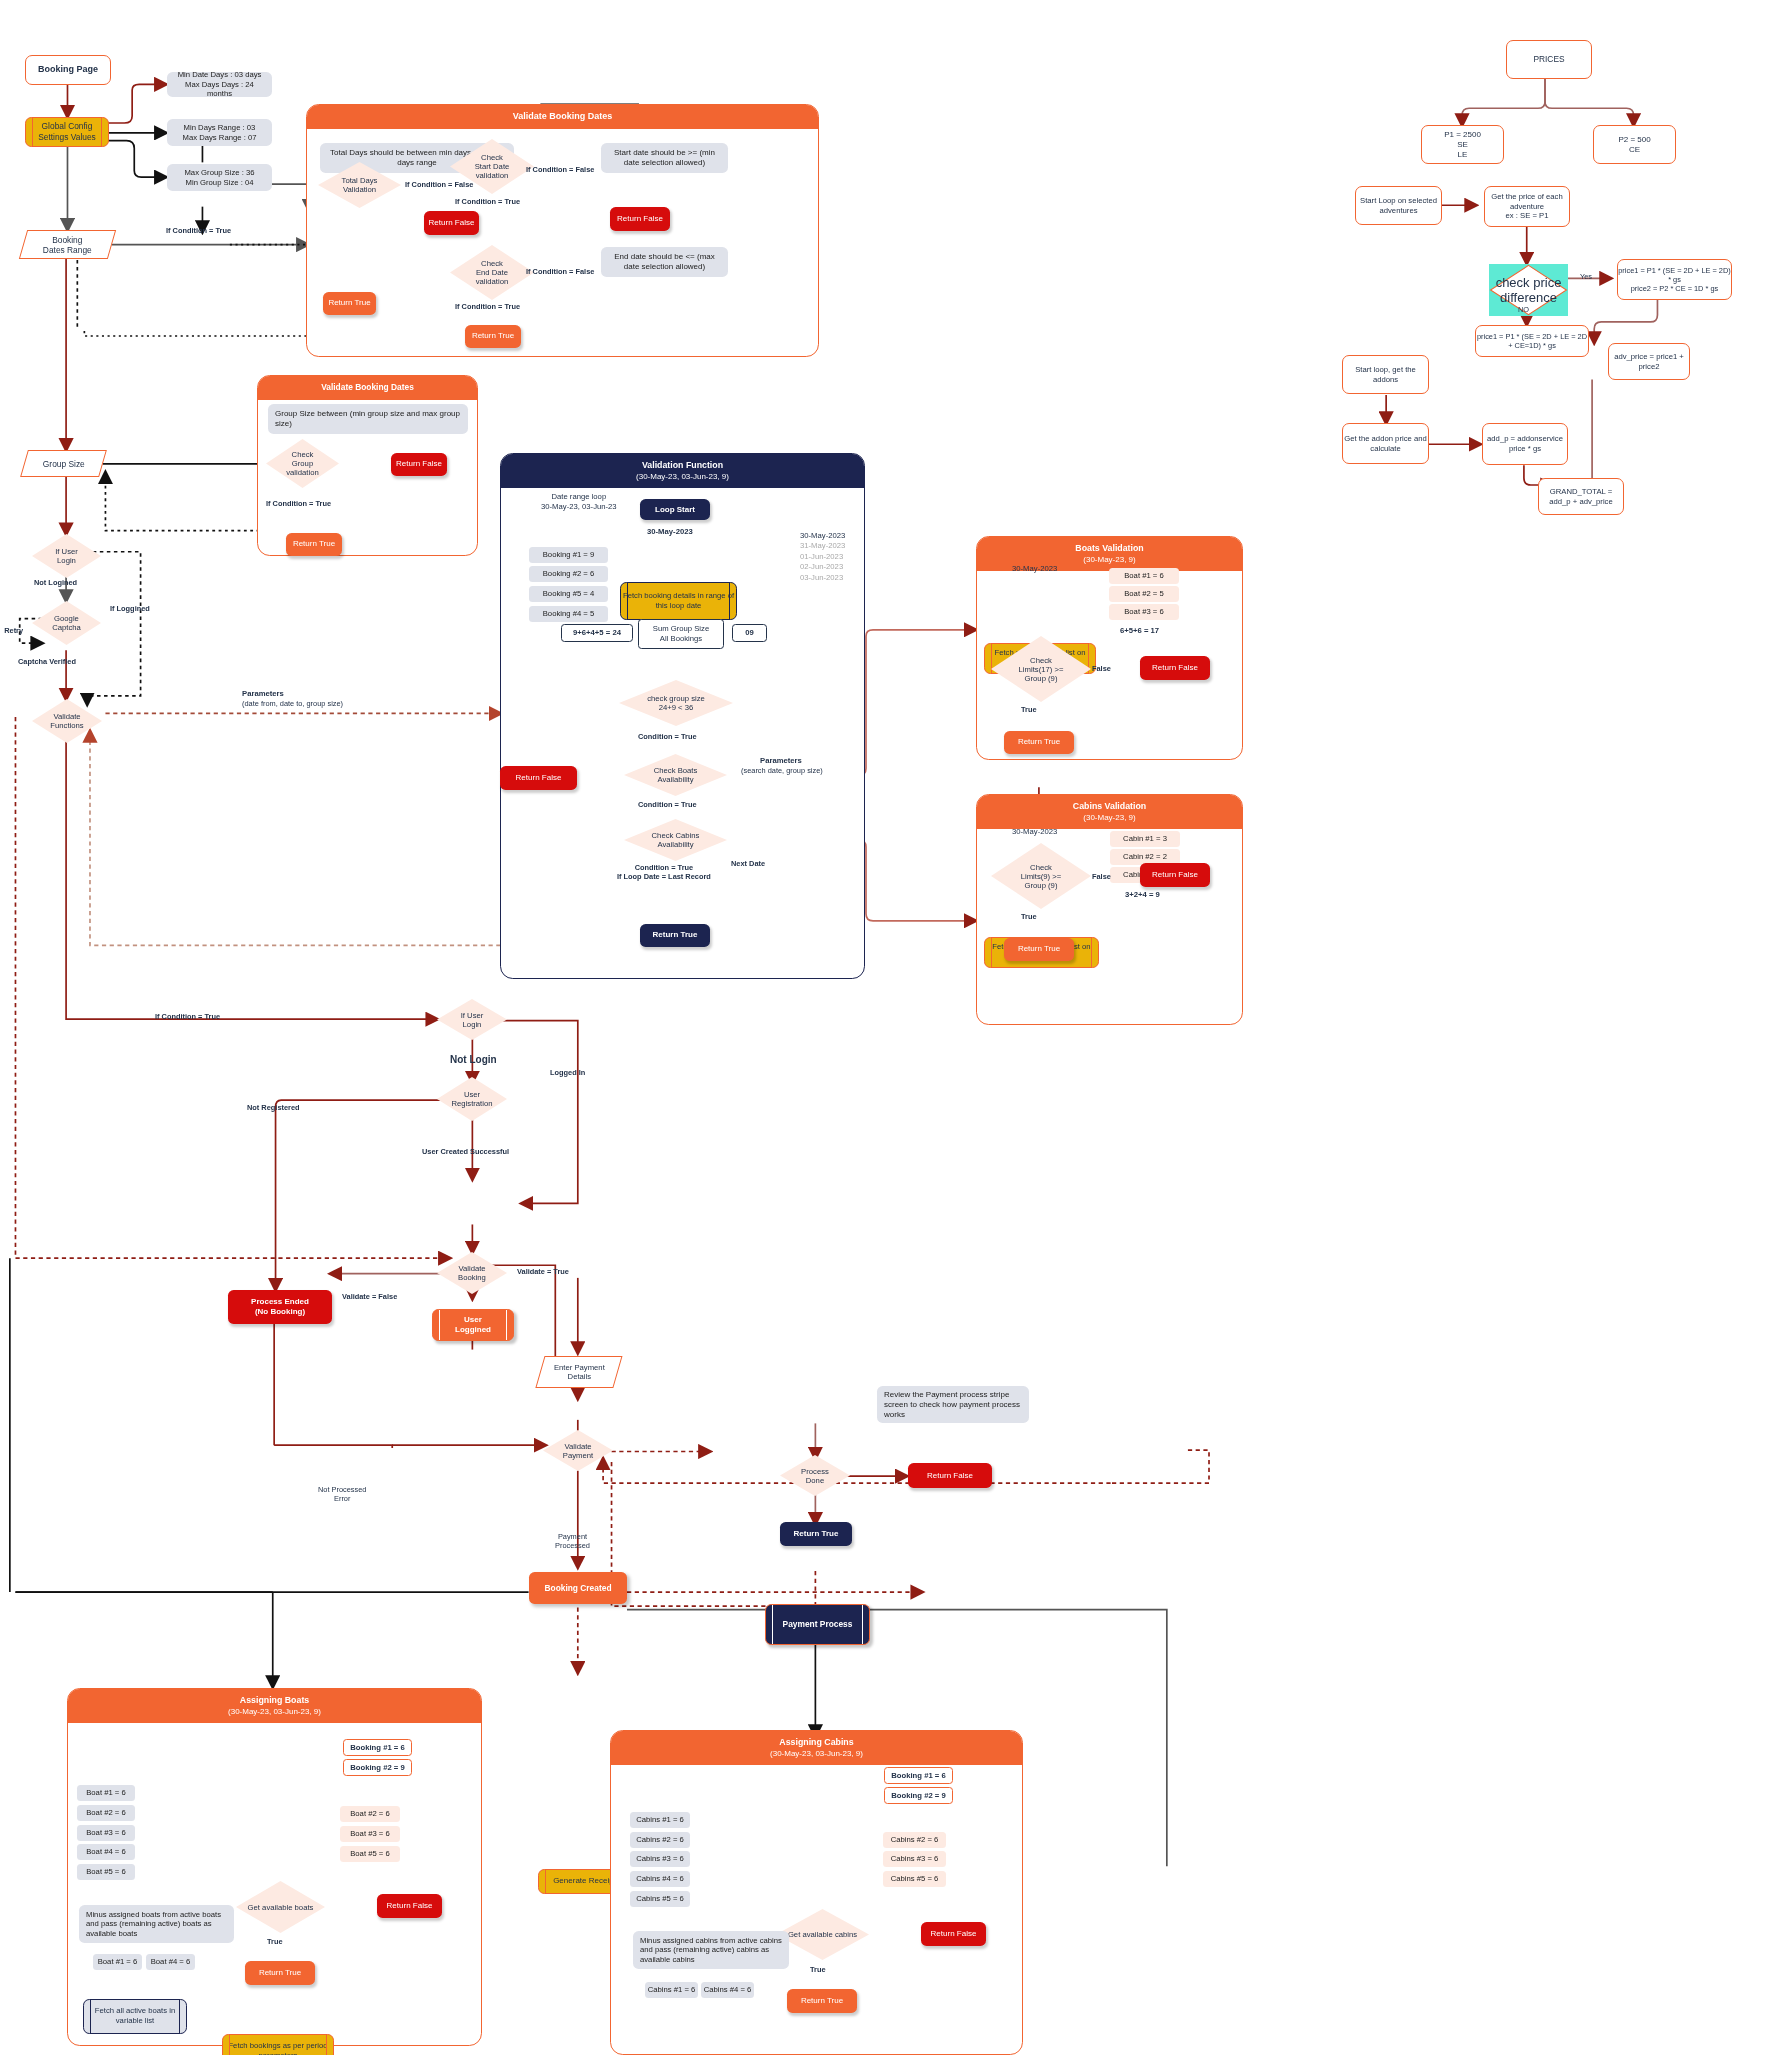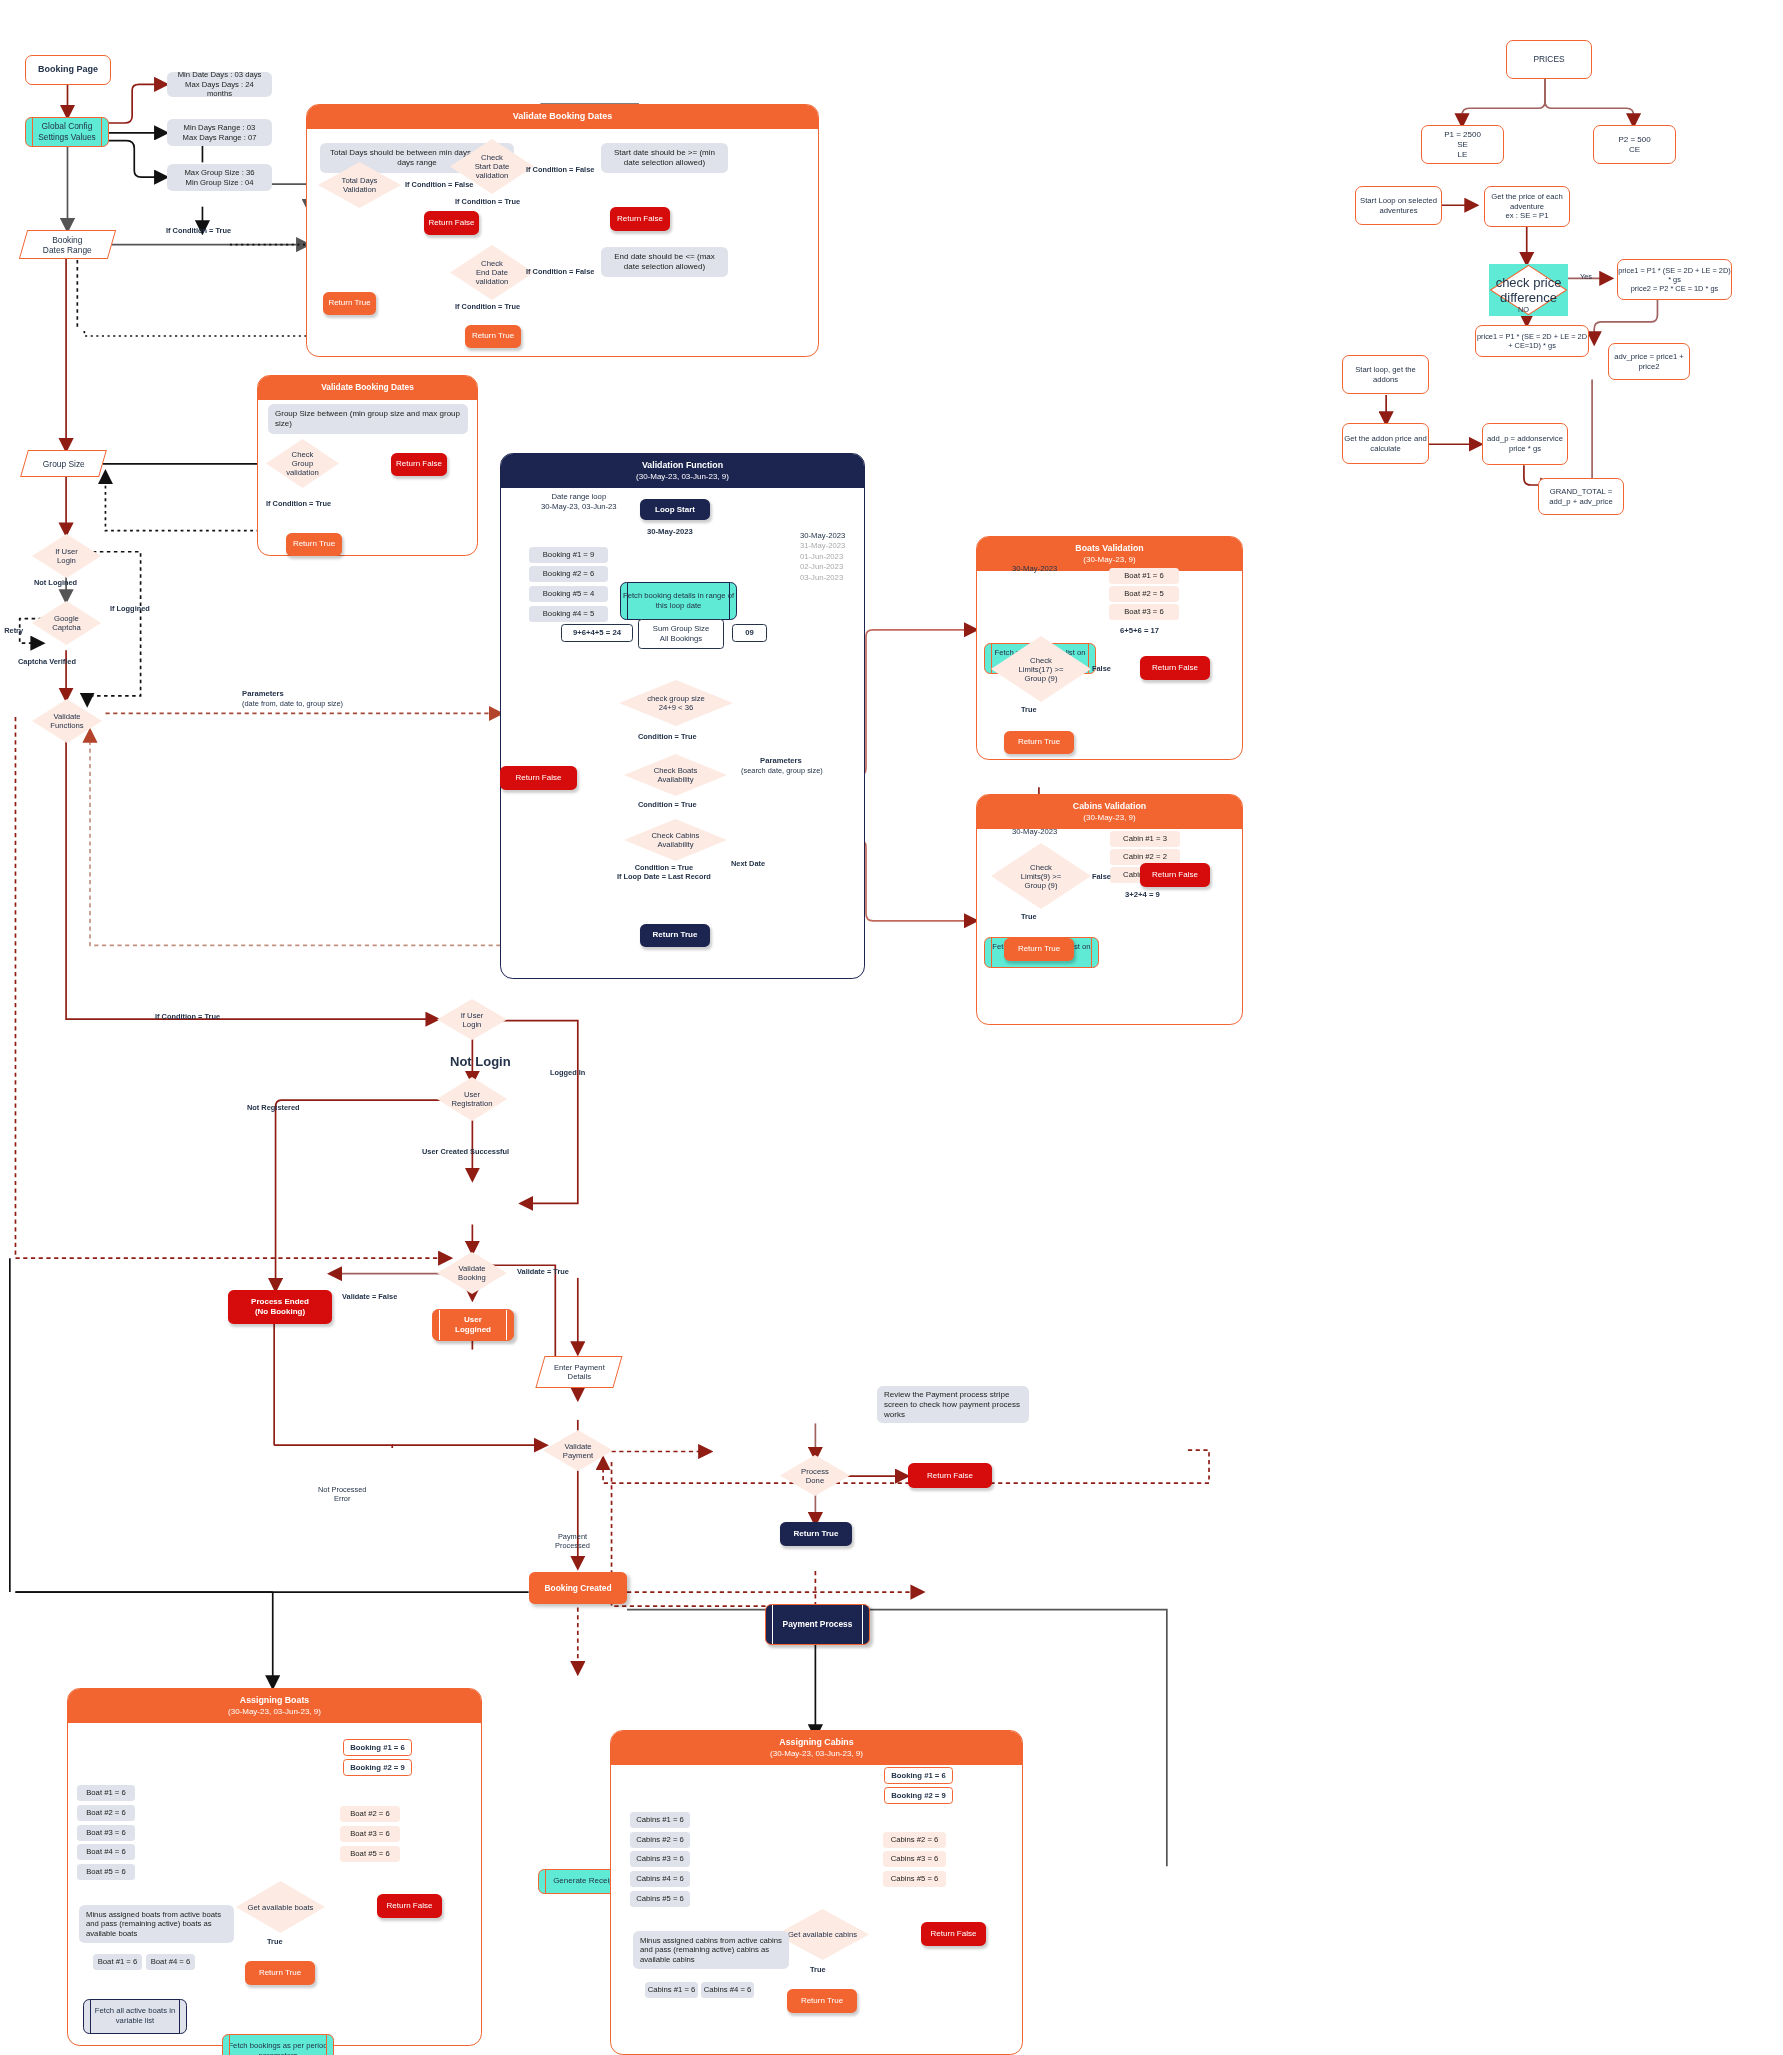--- a/index.html
+++ b/index.html
@@ -10,21 +10,21 @@
   
   .panel{position:absolute;box-sizing:border-box;border-radius:12.7px;background:#fff;overflow:hidden;}
   .panel.orange{border:1.1px solid #F26531;}
   .panel.navy{border:1.1px solid #1C2450;}
   .panel-hdr{box-sizing:border-box;width:100%;text-align:center;font-weight:bold;color:#fff;padding:6.3px 4.2px;line-height:1.3;}
   .panel.orange>.panel-hdr{background:#F26531;}
   .panel.navy>.panel-hdr{background:#1C2450;}
 
   .rrect{border:1.1px solid #F26531;border-radius:7px;background:#fff;color:#24334a;}
   .rrect-bold{font-weight:bold;}
-  .process{border:1.1px solid #F26531;border-radius:6.3px;background:#5eead4;position:relative;}
+  .process{border:1.1px solid #F26531;border-radius:6.3px;background:#eab308;position:relative;}
   .process:before,.process:after{content:"";position:absolute;top:0;bottom:0;width:0;border-left:1.1px solid #F26531;}
   .process:before{left:6.3px;} .process:after{right:6.3px;}
   .process.navyline{border-color:#1C2450;}
   .process.navyline:before,.process.navyline:after{border-left-color:#1C2450;}
   .process.greyfill{background:#dfe2ea;}
   .process.navyfill{background:#1C2450;color:#fff;font-weight:bold;box-shadow:2.1px 2.1px 2.8px rgba(0,0,0,.22);}
   .process.navyfill:before,.process.navyfill:after{border-left-color:#fff;}
   .process.orangefill{background:#F26531;color:#fff;font-weight:bold;box-shadow:2.1px 2.1px 2.8px rgba(0,0,0,.22);}
   .process.orangefill:before,.process.orangefill:after{border-left-color:#fff;}
 
@@ -406,21 +406,21 @@
 price2 = P2 * CE = 1D * gs</div>
   <div class="node rrect" style="left:1475px;top:325px;width:114px;height:32px;font-size:7.4px;">price1 = P1 * (SE = 2D + LE = 2D + CE=1D) * gs</div>
   <div class="node rrect" style="left:1608px;top:343px;width:82px;height:37px;font-size:7.7px;">adv_price = price1 + price2</div>
   <div class="node rrect" style="left:1342px;top:355px;width:87px;height:39px;font-size:7.7px;">Start loop, get the addons</div>
   <div class="node rrect" style="left:1342px;top:423px;width:87px;height:41px;font-size:7.7px;">Get the addon price and calculate</div>
   <div class="node rrect" style="left:1482px;top:423px;width:86px;height:42px;font-size:7.7px;">add_p = addonservice price * gs</div>
   <div class="node rrect" style="left:1538px;top:478px;width:86px;height:37px;font-size:7.7px;">GRAND_TOTAL = add_p + adv_price</div>
 
   <div class="diamond" style="left:437px;top:999px;width:70px;height:41px;font-size:7.7px;white-space:pre-line;">If User
 Login</div>
-  <div class="lbl" style="left:450px;top:1054px;font-size:13px;text-align:right;">Not Login</div>
+  <div class="lbl" style="left:450px;top:1054px;font-size:10px;text-align:right;">Not Login</div>
   <div class="lbl" style="left:550px;top:1068px;font-size:7.4px;">Logged In</div>
   <div class="diamond" style="left:437px;top:1077px;width:70px;height:44px;font-size:7.7px;white-space:pre-line;">User
 Registration</div>
   <div class="lbl" style="left:247px;top:1103px;font-size:7.4px;">Not Registered</div>
   <div class="lbl" style="left:422px;top:1147px;font-size:7.4px;">User Created Successful</div>
   <div class="node process orangefill" style="left:432px;top:1179px;width:82px;height:32px;font-size:8px;white-space:pre-line;">User
 Loggined</div>
   <div class="diamond" style="left:437px;top:1252px;width:70px;height:42px;font-size:7.7px;white-space:pre-line;">Validate
 Booking</div>
   <div class="lbl" style="left:517px;top:1267px;font-size:7.4px;">Validate = True</div>

